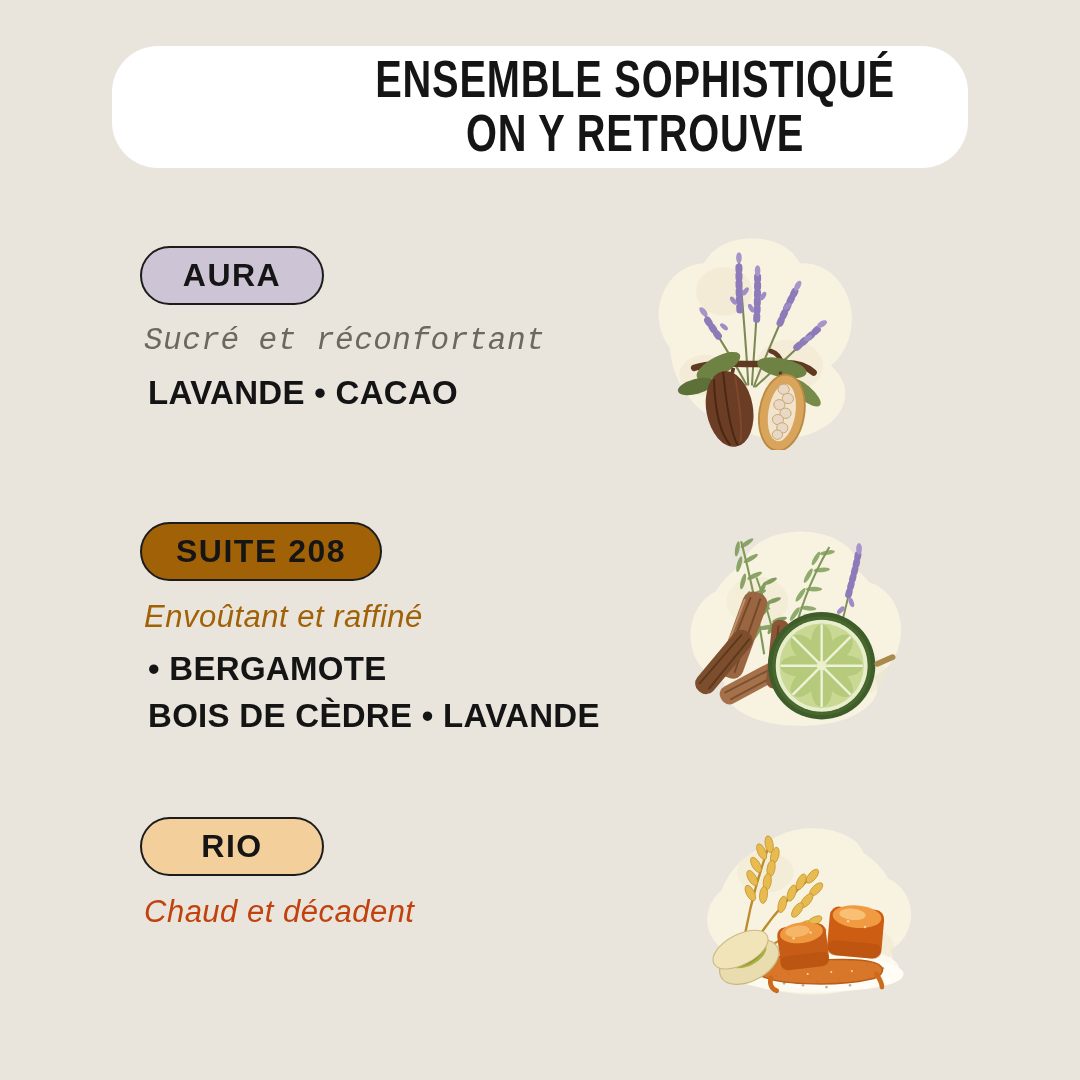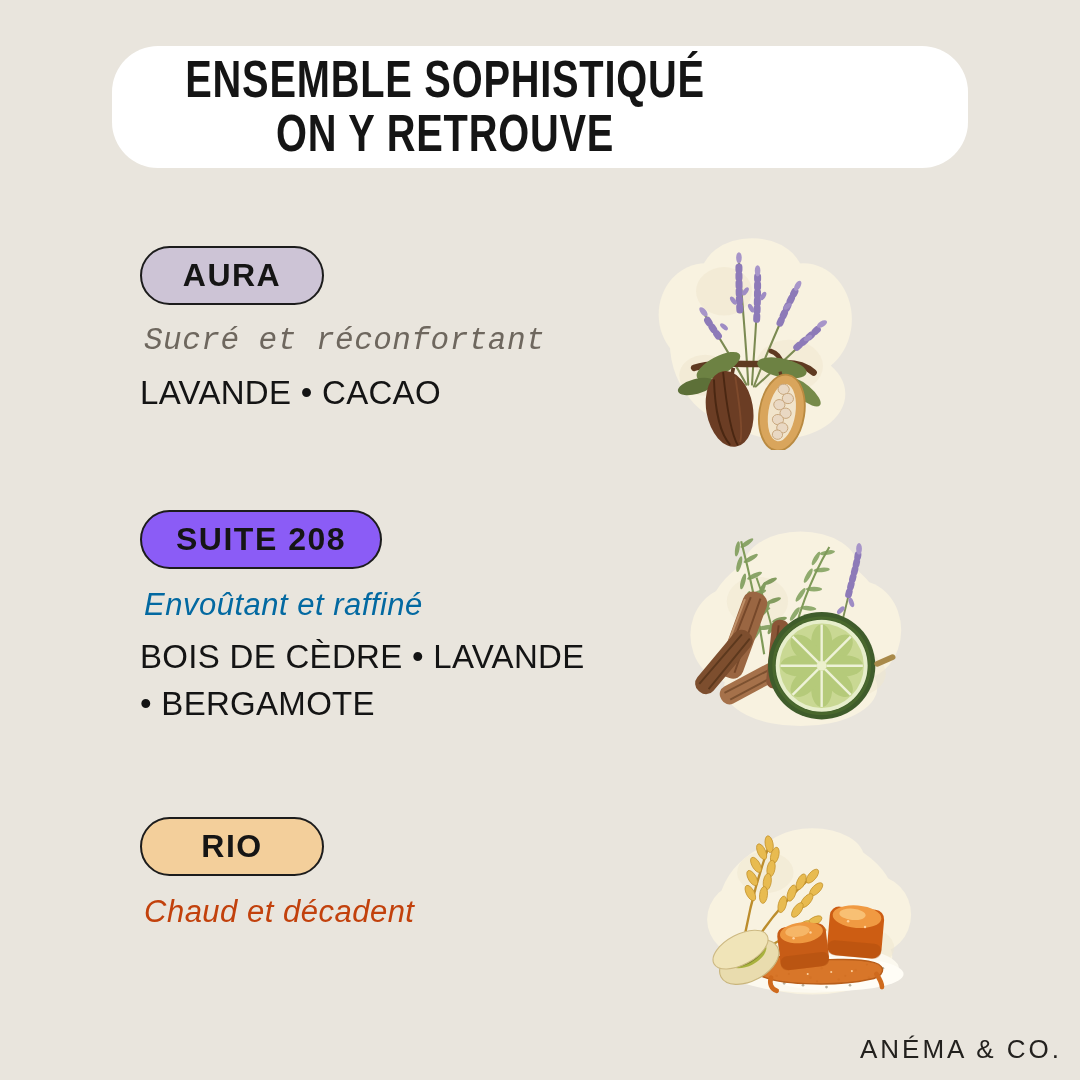--- a/index.html
+++ b/index.html
@@ -8,21 +8,21 @@
     width:1080px;height:1080px;
     overflow:hidden;
     font-family:"Liberation Sans",sans-serif;
     background:#e9e5dd;
   }
   
   .header-card{
     position:absolute;left:112px;top:46px;
     width:856px;height:122px;
     background:#ffffff;border-radius:46px;
-    display:flex;align-items:center;justify-content:flex-start;
+    display:flex;align-items:center;justify-content:flex-end;
   }
   .title{
     display:flex;flex-direction:column;align-items:center;justify-content:center;
     font-weight:700;font-size:51px;line-height:54px;
     letter-spacing:1px;color:#151515;
     transform:scaleX(.78);transform-origin:center;
     white-space:nowrap;text-align:center;
   }
   
   .section{position:absolute;left:140px;width:505px;}
@@ -36,22 +36,22 @@
     font-weight:700;font-size:32px;letter-spacing:1.5px;color:#151515;
     white-space:nowrap;
   }
   .tagline{
     margin:18px 0 10px 4px;
     font-style:italic;font-weight:400;
     font-size:31px;line-height:36px;letter-spacing:.5px;
     color:#6e675e;
   }
   .notes{
-    margin:0;
-    font-weight:400;font-size:33px;line-height:47px;
+    margin:8px;
+    font-weight:700;font-size:33px;line-height:47px;
     letter-spacing:.3px;color:#141414;
   }
   .notes span{display:block;}
   
   .ill{position:absolute;}
   #ill-aura{left:640px;top:226px;width:224px;height:224px;}
   #ill-suite{left:676px;top:520px;width:230px;height:211px;}
   #ill-rio{left:690px;top:816px;width:226px;height:188px;}
   
   .brand{
@@ -74,25 +74,25 @@
 
   <div class="section" id="section-aura">
     <div class="badge" style="background-color: rgb(205, 196, 214); border-color: rgb(28, 28, 28);">AURA</div>
     <p class="tagline" style="color: rgb(110, 103, 94); font-family: Liberation Mono, monospace;">Sucré et réconfortant</p>
     <p class="notes" style="color: rgb(20, 20, 20);">
       <span>LAVANDE • CACAO</span>
     </p>
   </div>
 
   <div class="section" id="section-suite">
-    <div class="badge" style="background-color: #8b5cf6; border-color: rgb(28, 28, 28);">SUITE 208</div>
-    <p class="tagline" style="color: #0369a1;">Envoûtant et raffiné</p>
+    <div class="badge" style="background-color: #a16207; border-color: rgb(28, 28, 28); margin-top: 12px;">SUITE 208</div>
+    <p class="tagline" style="color: #a16207;">Envoûtant et raffiné</p>
     <p class="notes" style="color: rgb(20, 20, 20);">
+      <span>• BERGAMOTE</span>
       <span>BOIS DE CÈDRE • LAVANDE</span>
-      <span>• BERGAMOTE</span>
     </p>
   </div>
 
   <div class="section" id="section-rio">
     <div class="badge" style="background-color: rgb(243, 207, 155); border-color: rgb(28, 28, 28);">RIO</div>
     <p class="tagline" style="color: #c2410c;">Chaud et décadent</p>
     <p class="notes" style="color: rgb(20, 20, 20);">
     </p>
   </div>
 
@@ -381,15 +381,14 @@
       </g>
     </g>
     <g transform="translate(60,150) rotate(-28)">
       <ellipse cx="0" cy="6" rx="34" ry="20" fill="#e9dcae" stroke="#c9b57c" stroke-width="1.2"></ellipse>
       <ellipse cx="2" cy="-2" rx="22" ry="12" fill="#a9b23e"></ellipse>
       <path d="M-18,2 Q2,12 22,0" stroke="#7e8a2b" stroke-width="2" fill="none"></path>
       <ellipse cx="-2" cy="-10" rx="32" ry="16" fill="#f0e4b8" stroke="#cdb982" stroke-width="1.2"></ellipse>
     </g>
   </svg>
 
-  <div class="brand">ANÉMA &amp; CO.</div>
 
 </div>
 
 </body></html>

